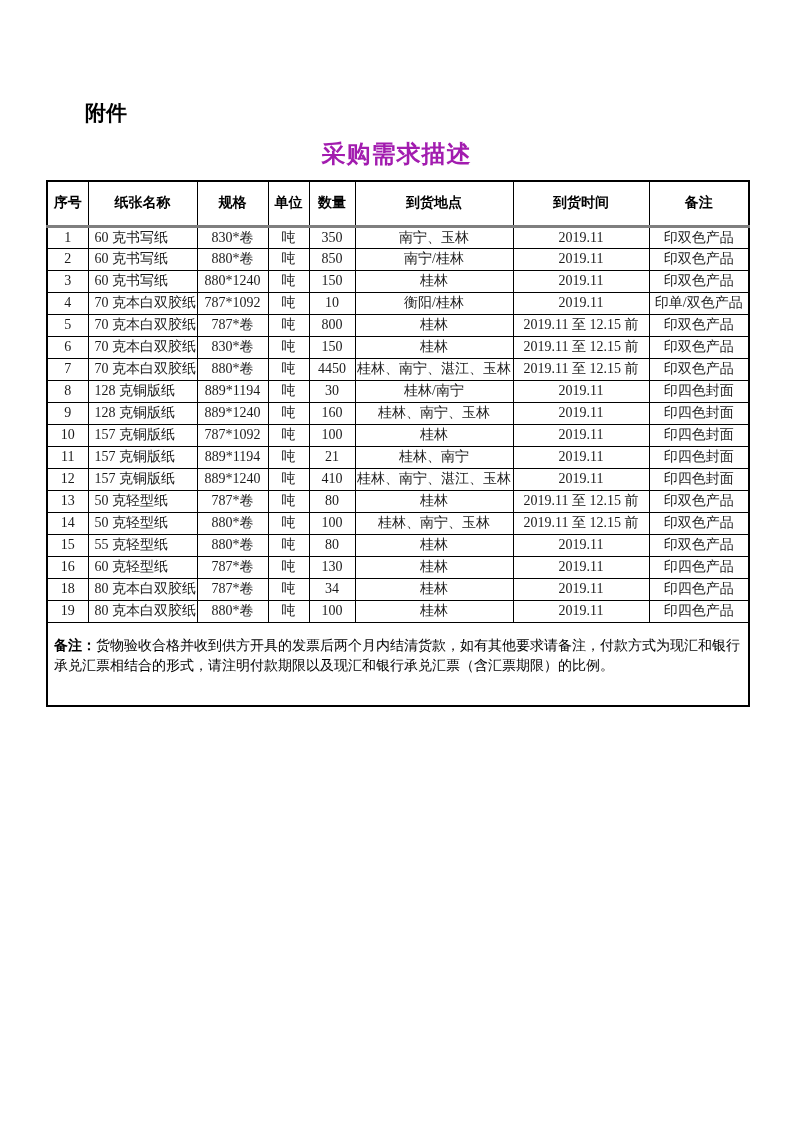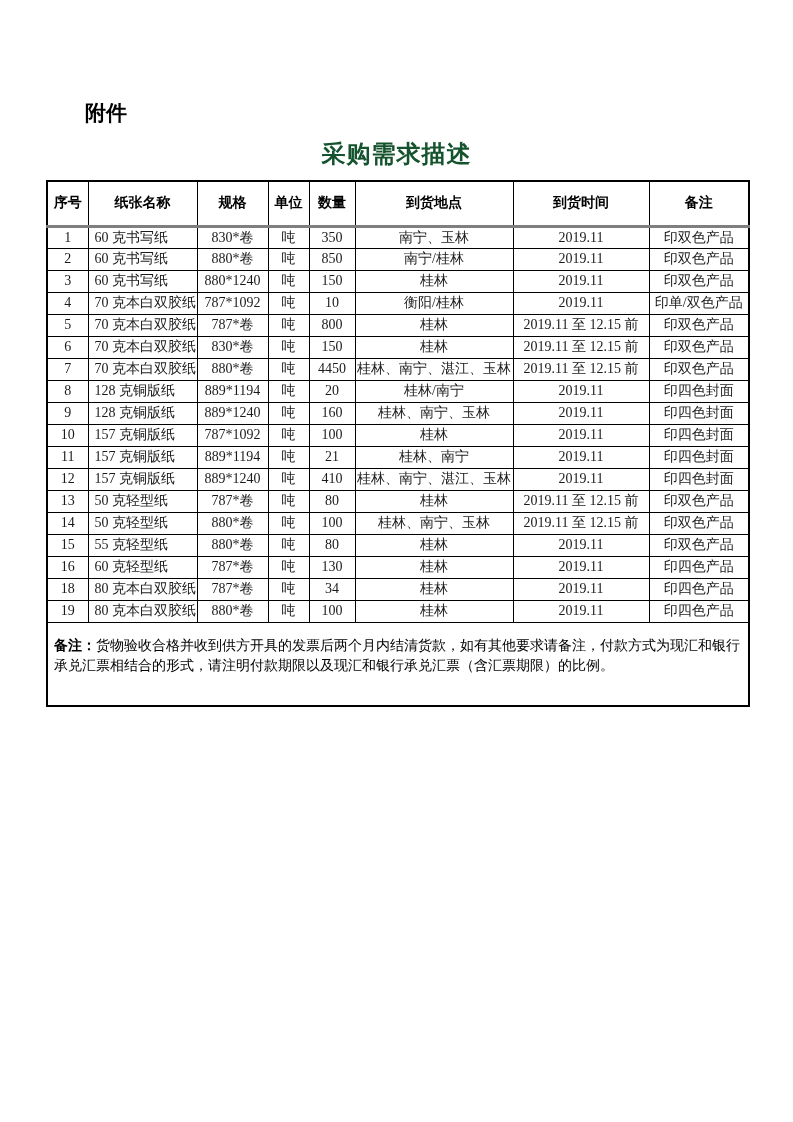--- a/index.html
+++ b/index.html
@@ -26,21 +26,21 @@
   }
   .doc-title {
     position: absolute;
     left: 0; top: 138px;
     width: 793px;
     text-align: center;
     font-family: "Liberation Serif", "DejaVu Serif", serif;
     font-weight: bold;
     font-size: 24px;
     letter-spacing: 1px;
-    color: #14532d;
+    color: #a21caf;
   }
   table.req-table {
     position: absolute;
     left: 46px; top: 180px;
     width: 702px;
     border-collapse: collapse;
     table-layout: fixed;
   }
   table.req-table th,
   table.req-table td {
@@ -203,21 +203,21 @@
           <td class="cell-quantity">4450</td>
           <td class="cell-delivery-location">桂林、南宁、湛江、玉林</td>
           <td class="cell-delivery-time">2019.11 至 12.15 前</td>
           <td class="cell-remarks">印双色产品</td>
         </tr>
         <tr>
           <td class="cell-index">8</td>
           <td class="cell-paper-name">128 克铜版纸</td>
           <td class="cell-spec">889*1194</td>
           <td class="cell-unit">吨</td>
-          <td class="cell-quantity">20</td>
+          <td class="cell-quantity">30</td>
           <td class="cell-delivery-location">桂林/南宁</td>
           <td class="cell-delivery-time">2019.11</td>
           <td class="cell-remarks">印四色封面</td>
         </tr>
         <tr>
           <td class="cell-index">9</td>
           <td class="cell-paper-name">128 克铜版纸</td>
           <td class="cell-spec">889*1240</td>
           <td class="cell-unit">吨</td>
           <td class="cell-quantity">160</td>

